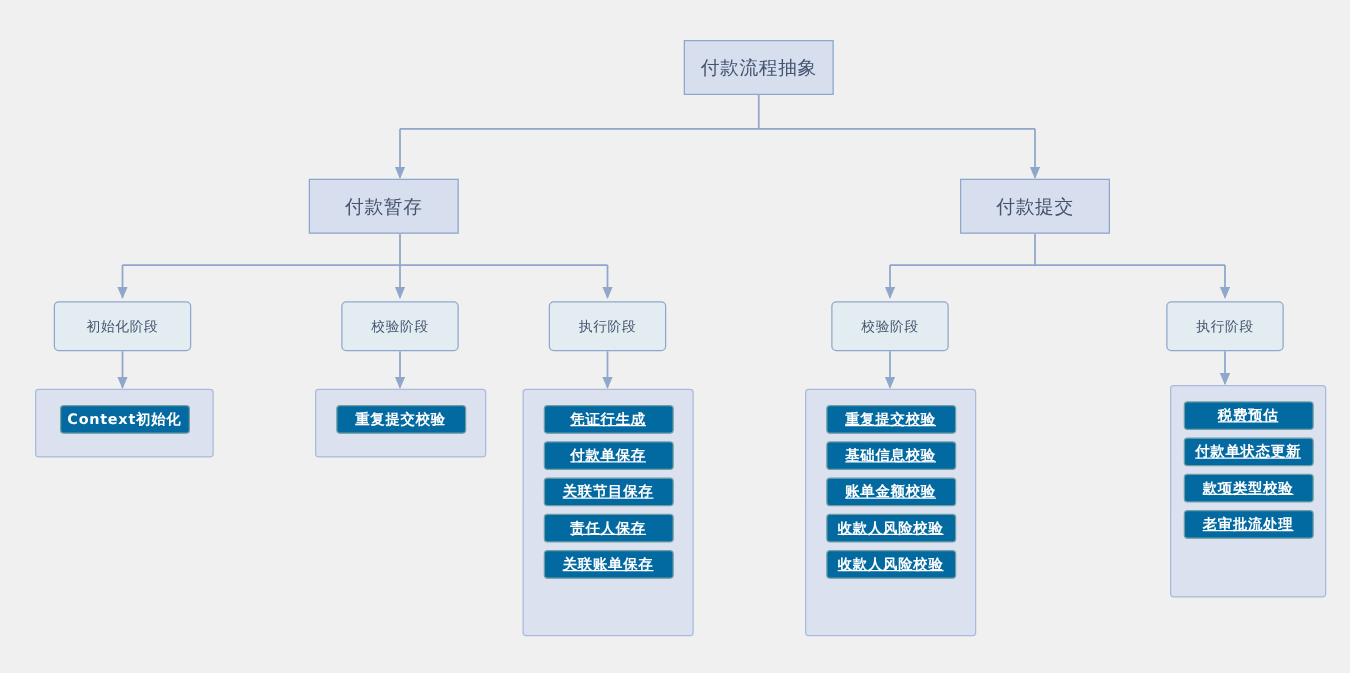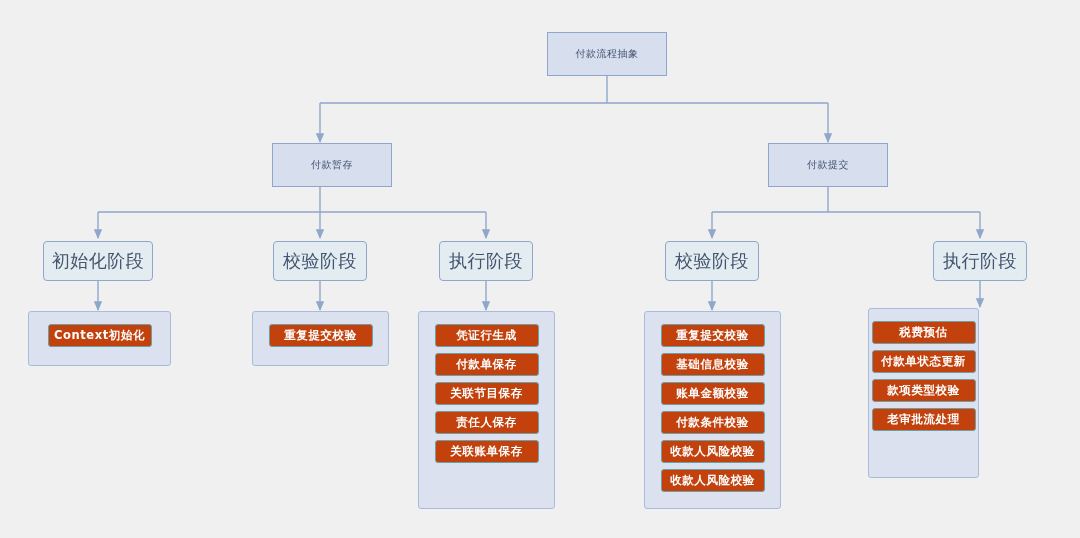--- a/index.html
+++ b/index.html
@@ -17,52 +17,52 @@
     position: absolute;
     display: flex; align-items: center; justify-content: center;
     color: #44546f;
     letter-spacing: .5px;
     white-space: nowrap;
   }
   
   .n-top {
     background: #d7deee;
     border: 1px solid #8ea7cb;
-    font-size: 10px;
+    font-size: 15px;
   }
   
   .n-stage {
     background: #e3edf1;
     border: 1px solid #8ea7cb;
     border-radius: 4px;
-    font-size: 18px;
+    font-size: 11px;
   }
   
   .panel {
     position: absolute;
     background: #dbe1ee;
     border: 1px solid #a8bbdc;
     border-radius: 3px;
     display: flex; flex-direction: column; align-items: center;
     padding: 12px 0;
     gap: 6px;
   }
   .chip {
-    background: #c2410c;
+    background: #0369a1;
     border: 1px solid #6e9ea0;
     border-radius: 3px;
     color: #ffffff;
     font-size: 11.5px;
     font-weight: bold;
     letter-spacing: .6px;
     height: 23px;
     display: flex; align-items: center; justify-content: center;
     white-space: nowrap;
   }
-  .panel.w-narrow .chip { width: 104px; }
+  .panel.w-narrow .chip { width: 104px; text-decoration: underline; }
   .panel.w-wide   .chip { width: 104px; }
 </style>
 </head>
 <body>
 
 <div id="stage">
 
   <svg class="wires" viewBox="0 0 1080 538" xmlns="http://www.w3.org/2000/svg">
     <defs>
       <marker id="arw" markerWidth="8" markerHeight="8" refX="6.2" refY="3" orient="auto">
@@ -92,21 +92,21 @@
       <path d="M486,281 L486,310" marker-end="url(#arw)"></path>
       <path d="M712,281 L712,310" marker-end="url(#arw)"></path>
       <path d="M980,281 L980,307" marker-end="url(#arw)"></path>
     </g>
   </svg>
 
   <div class="node n-top" style="left:547px; top:32px; width:120px; height:44px;">
     <span>付款流程抽象</span>
   </div>
 
-  <div class="node n-top" style="left:272px; top:143px; width:120px; height:44px;">
+  <div class="node n-top" style="left:247px; top:143px; width:120px; height:44px;">
     <span>付款暂存</span>
   </div>
   <div class="node n-top" style="left:768px; top:143px; width:120px; height:44px;text-align:center;">
     <span>付款提交</span>
   </div>
 
   <div class="node n-stage" style="left:43px; top:241px; width:110px; height:40px;">
     <span>初始化阶段</span>
   </div>
   <div class="node n-stage" style="left:273px; top:241px; width:94px; height:40px;">
@@ -156,31 +156,28 @@
     <div class="chip">
       <span>重复提交校验</span>
       </div>
     <div class="chip">
       <span>基础信息校验</span>
       </div>
     <div class="chip">
       <span>账单金额校验</span>
       </div>
     <div class="chip">
-      <span>付款条件校验</span>
-      </div>
-    <div class="chip">
       <span>收款人风险校验</span>
       </div>
     <div class="chip">
       <span>收款人风险校验</span>
       </div>
   </div>
 
-  <div class="panel w-narrow" style="left:868px; top:308px; width:111px; height:170px;">
+  <div class="panel w-narrow" style="left:936px; top:308px; width:125px; height:170px;">
     <div class="chip">
       <span>税费预估</span>
       </div>
     <div class="chip">
       <span>付款单状态更新</span>
       </div>
     <div class="chip">
       <span>款项类型校验</span>
       </div>
     <div class="chip">

